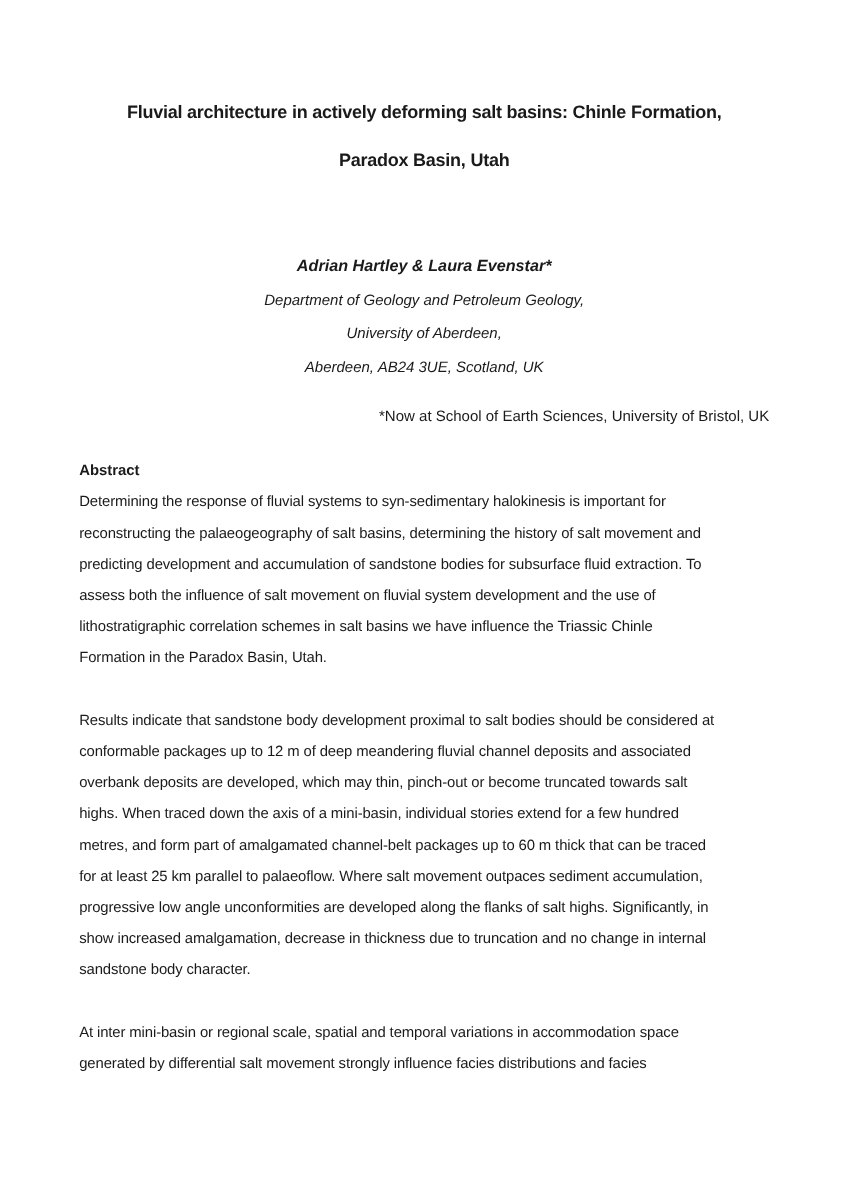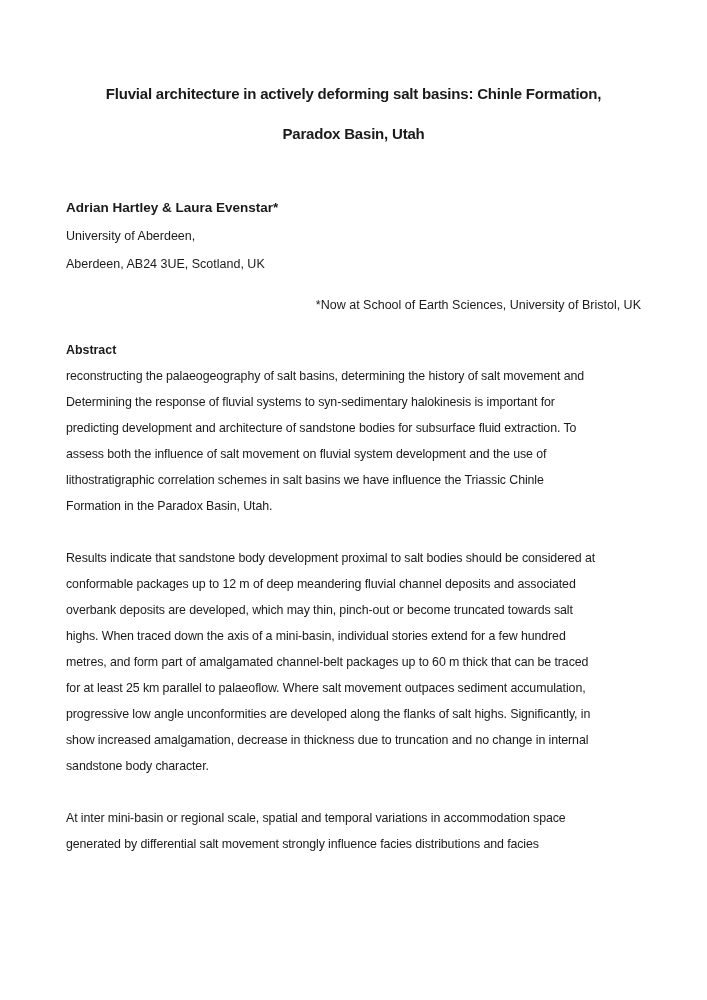--- a/index.html
+++ b/index.html
@@ -24,23 +24,24 @@
     font-size: 15px;
     font-weight: 700;
     letter-spacing: -0.2px;
     padding-right: 8px;
   }
   .title .line {
     line-height: 40px;
     white-space: nowrap;
   }
   .byline {
-    margin-top: 40px;
-    text-align: left;
+    margin-top: 54px;
+    text-align: center;
     padding-right: 8px;
+    font-style: italic;
   }
   .authors {
     font-size: 13.5px;
     font-weight: 700;
     line-height: 28px;
     white-space: nowrap;
   }
   .affiliation .line {
     font-size: 12.5px;
     line-height: 28px;
@@ -76,33 +77,34 @@
 <div class="page">
 
   <div class="title">
       <div class="line">Fluvial architecture in actively deforming salt basins: Chinle Formation,</div>
       <div class="line">Paradox Basin, Utah</div>
     </div>
 
   <div class="byline">
     <div class="authors">Adrian Hartley &amp; Laura Evenstar*</div>
     <div class="affiliation">
+        <div class="line">Department of Geology and Petroleum Geology,</div>
         <div class="line">University of Aberdeen,</div>
         <div class="line">Aberdeen, AB24 3UE, Scotland, UK</div>
       </div>
   </div>
 
   <div class="footnote">*Now at School of Earth Sciences, University of Bristol, UK</div>
 
   <div class="abstract-heading">Abstract</div>
 
   <div class="body-para">
+      <div class="line">Determining the response of fluvial systems to syn-sedimentary halokinesis is important for</div>
       <div class="line">reconstructing the palaeogeography of salt basins, determining the history of salt movement and</div>
-      <div class="line">Determining the response of fluvial systems to syn-sedimentary halokinesis is important for</div>
-      <div class="line">predicting development and architecture of sandstone bodies for subsurface fluid extraction. To</div>
+      <div class="line">predicting development and accumulation of sandstone bodies for subsurface fluid extraction. To</div>
       <div class="line">assess both the influence of salt movement on fluvial system development and the use of</div>
       <div class="line">lithostratigraphic correlation schemes in salt basins we have influence the Triassic Chinle</div>
       <div class="line">Formation in the Paradox Basin, Utah.</div>
     </div>
 
   <div class="para-gap"></div>
 
   <div class="body-para">
       <div class="line">Results indicate that sandstone body development proximal to salt bodies should be considered at</div>
       <div class="line">conformable packages up to 12 m of deep meandering fluvial channel deposits and associated</div>

